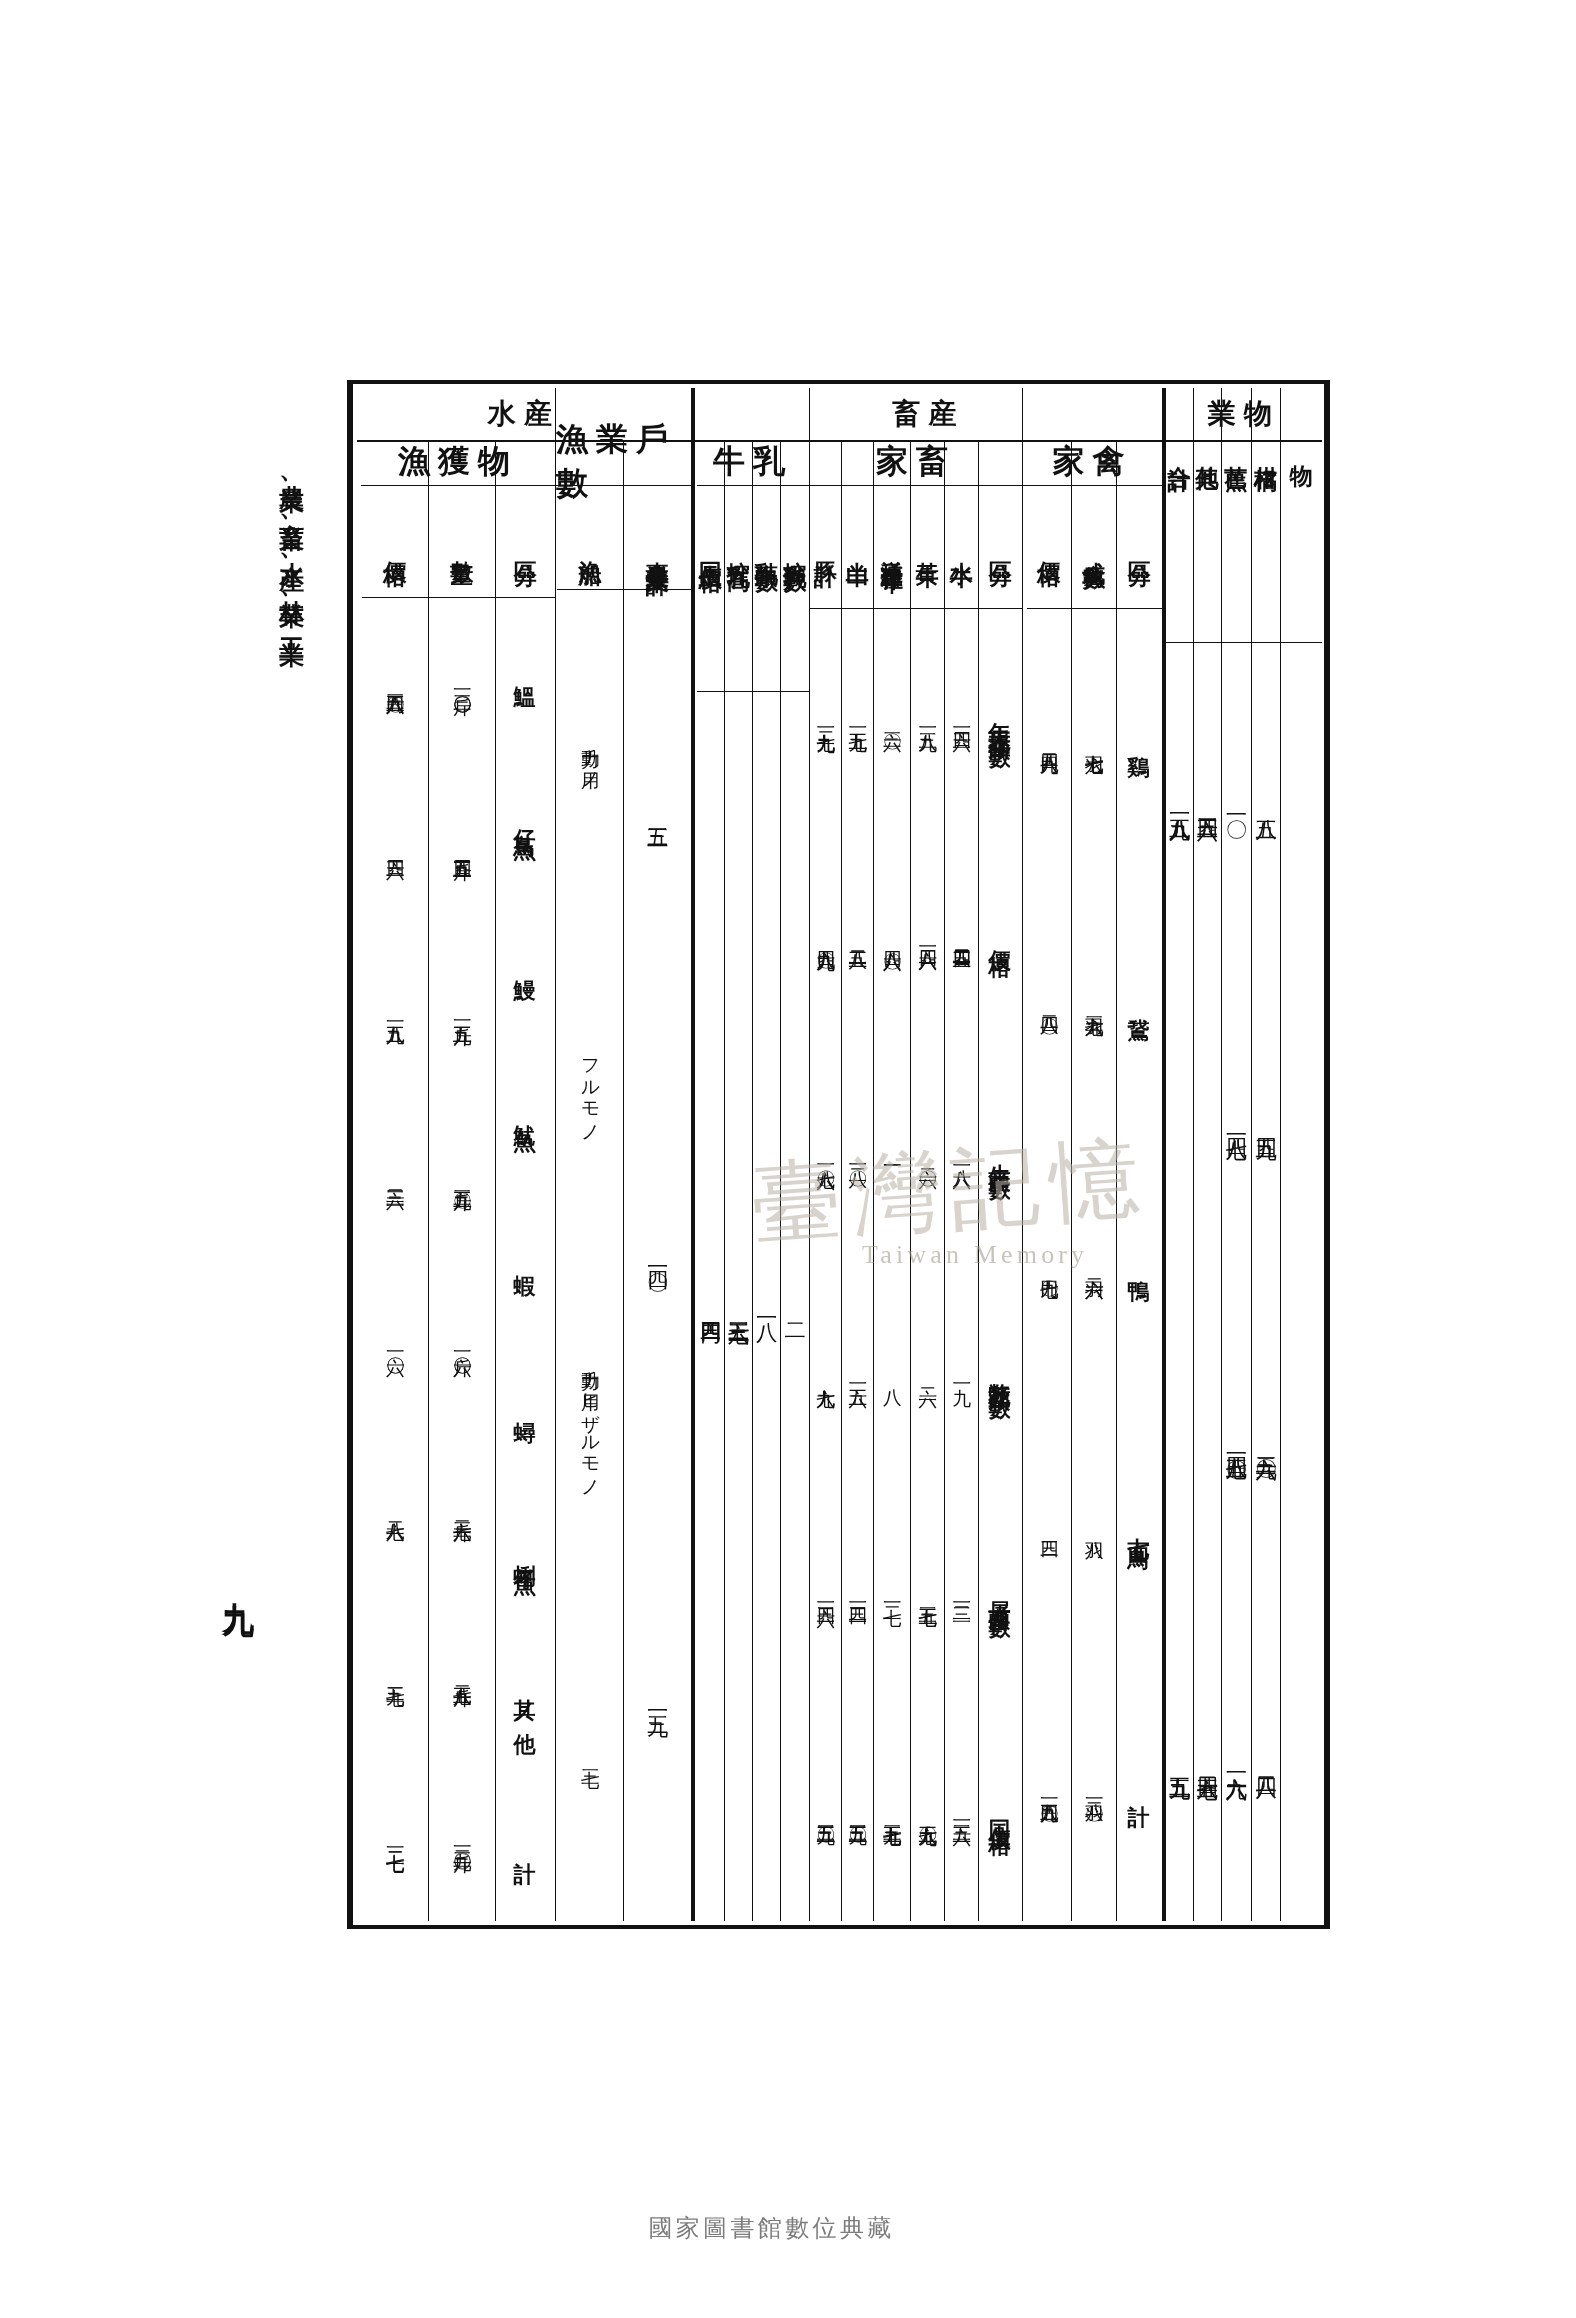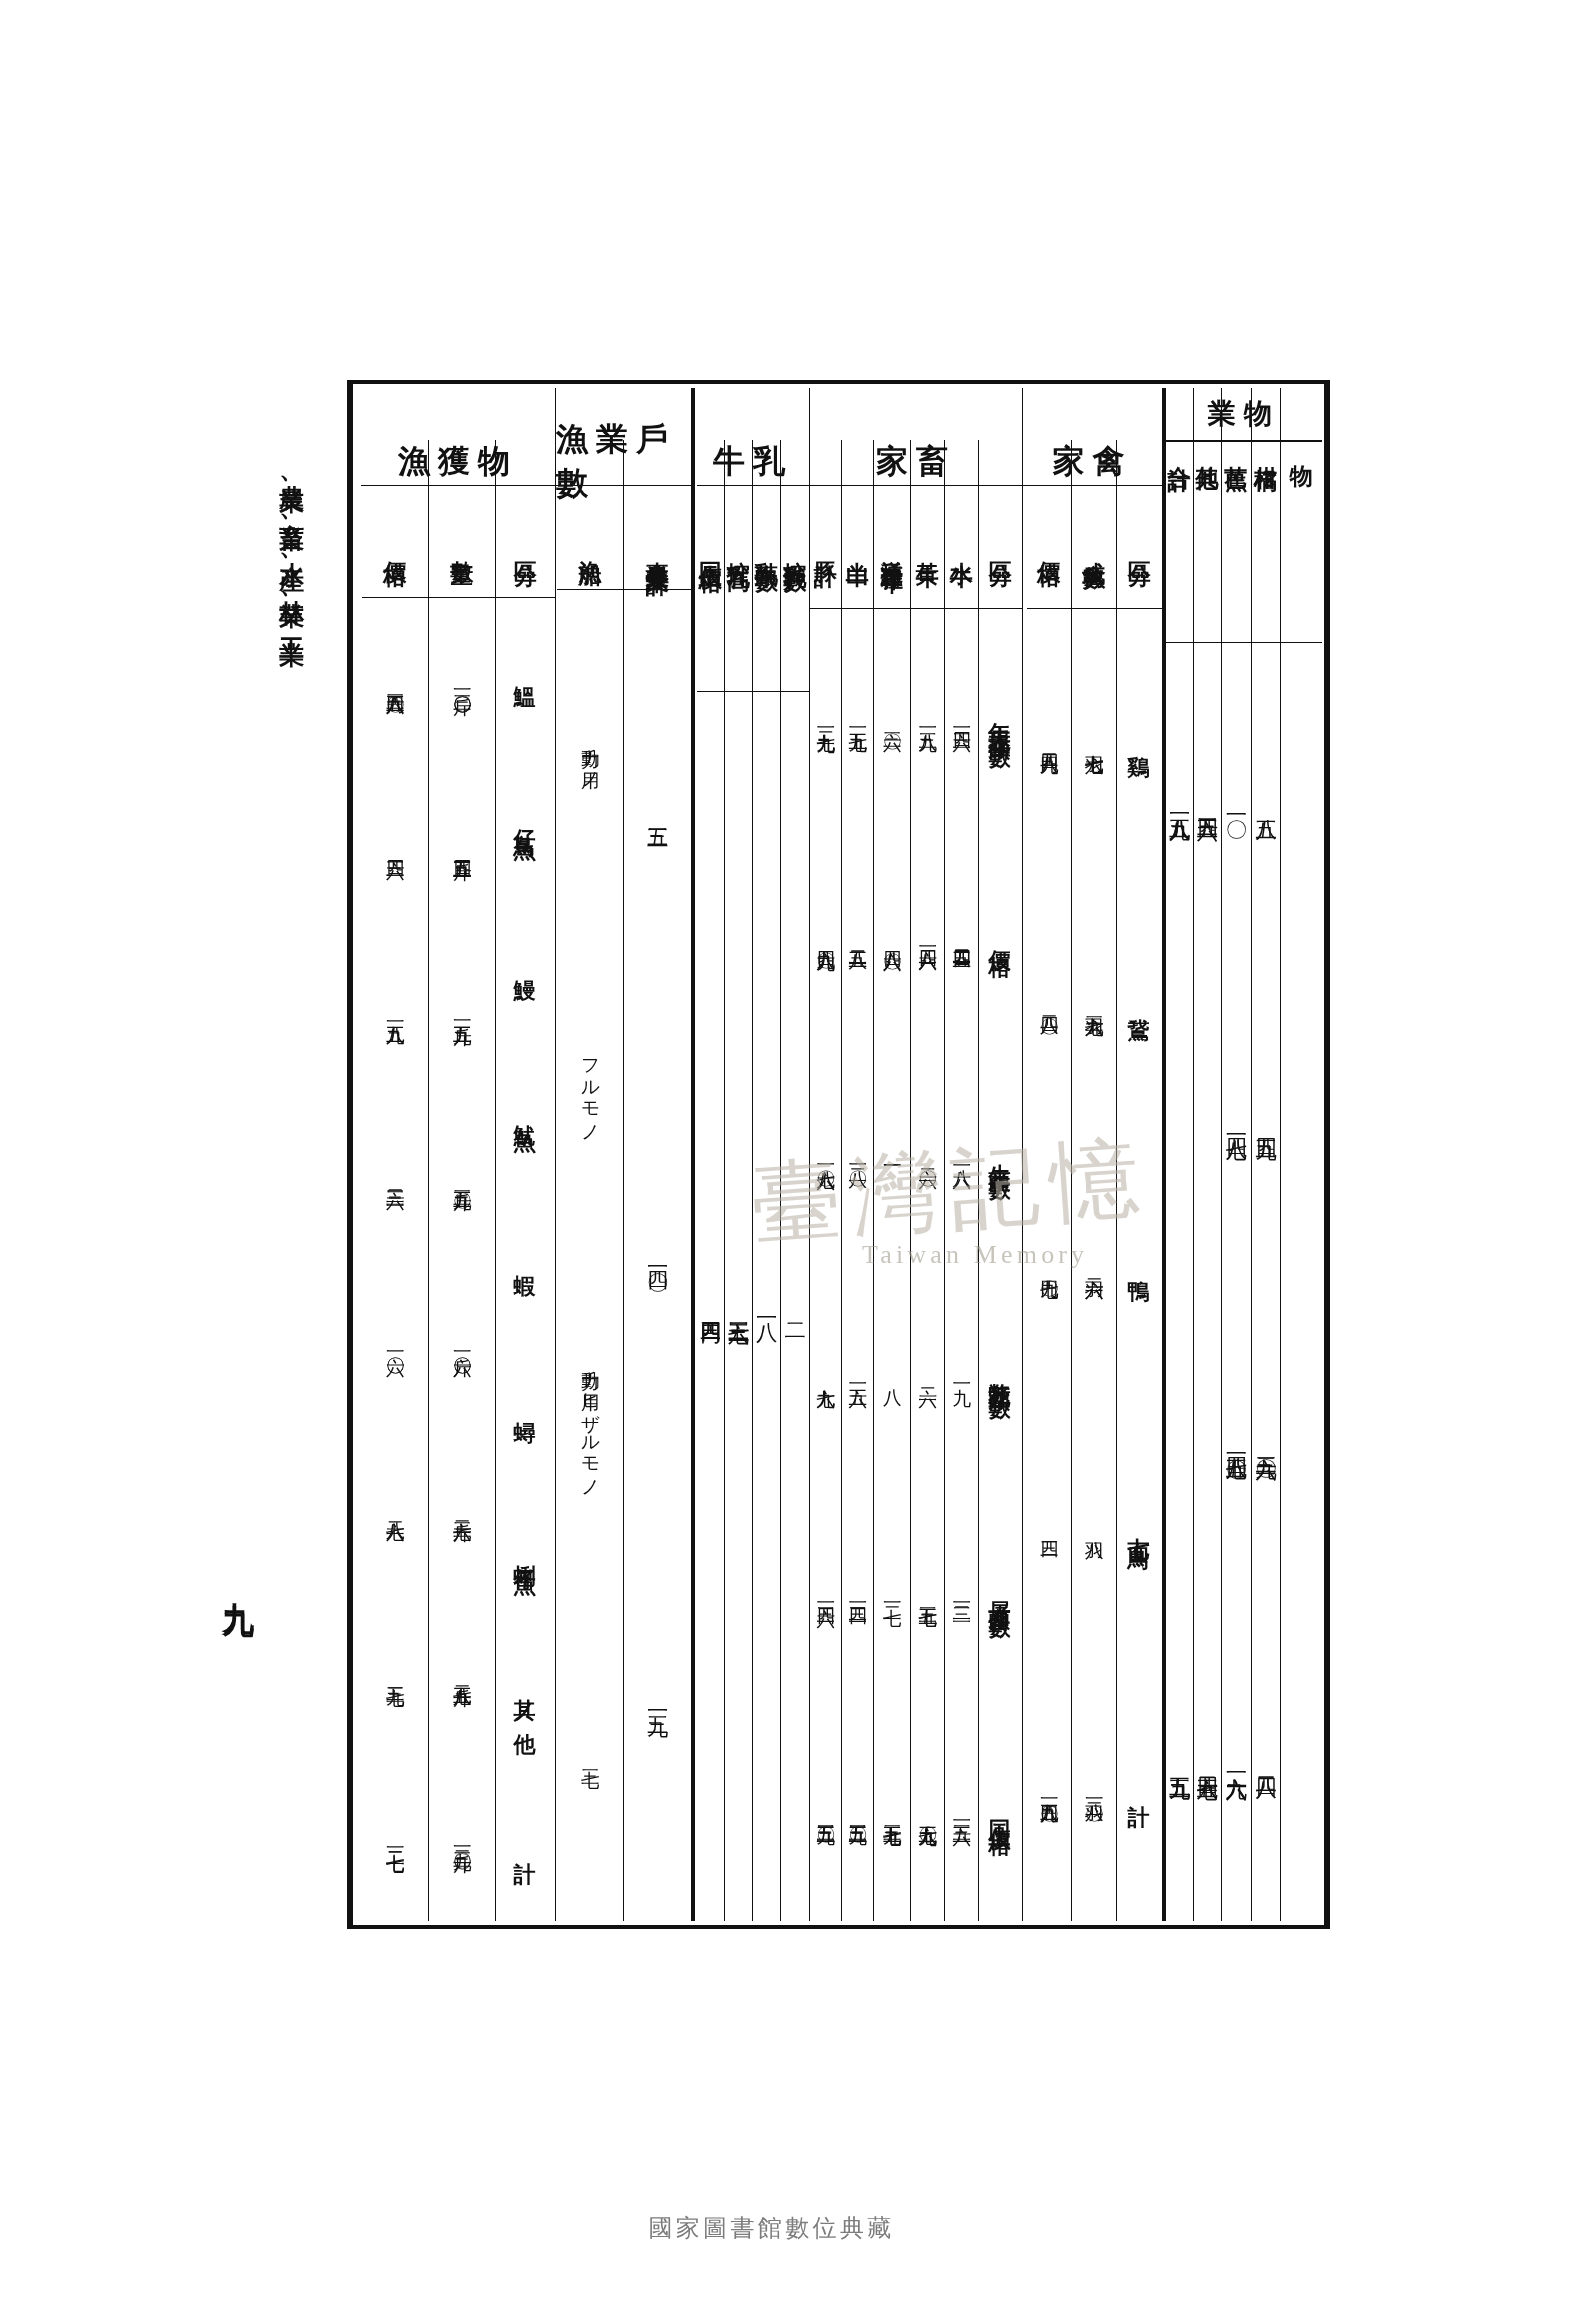--- a/index.html
+++ b/index.html
@@ -314,20 +314,21 @@
                 <div class="vtext"></div>
               </div>
             <div class="cell">
                 <div class="vtext">五九九五</div>
               </div>
           </div>
         </div>
       </div>
 
       <div class="section" style="width:471px;">
+        <div class="section-head">畜産</div>
 
         <div class="group" style="width:139px;">
           <div class="group-head">家禽</div>
 
           <div class="col" style="width:45px;">
             <div class="col-head" style="height:56px;">
               <div class="vtext">區分</div>
             </div>
             <div class="cells">
               <div class="cell label">
@@ -598,20 +599,21 @@
             <div class="cells">
               <div class="cell">
                   <div class="vtext">四三四四円</div>
                 </div>
             </div>
           </div>
         </div>
       </div>
 
       <div class="section" style="width:338px;">
+        <div class="section-head">水産</div>
 
         <div class="group" style="width:135px;">
           <div class="group-head">漁業戶數</div>
 
           <div class="col" style="width:67px;">
             <div class="col-head" style="height:37px;">
               <div class="vtext">專業兼業計</div>
             </div>
             <div class="cells">
               <div class="cell">

